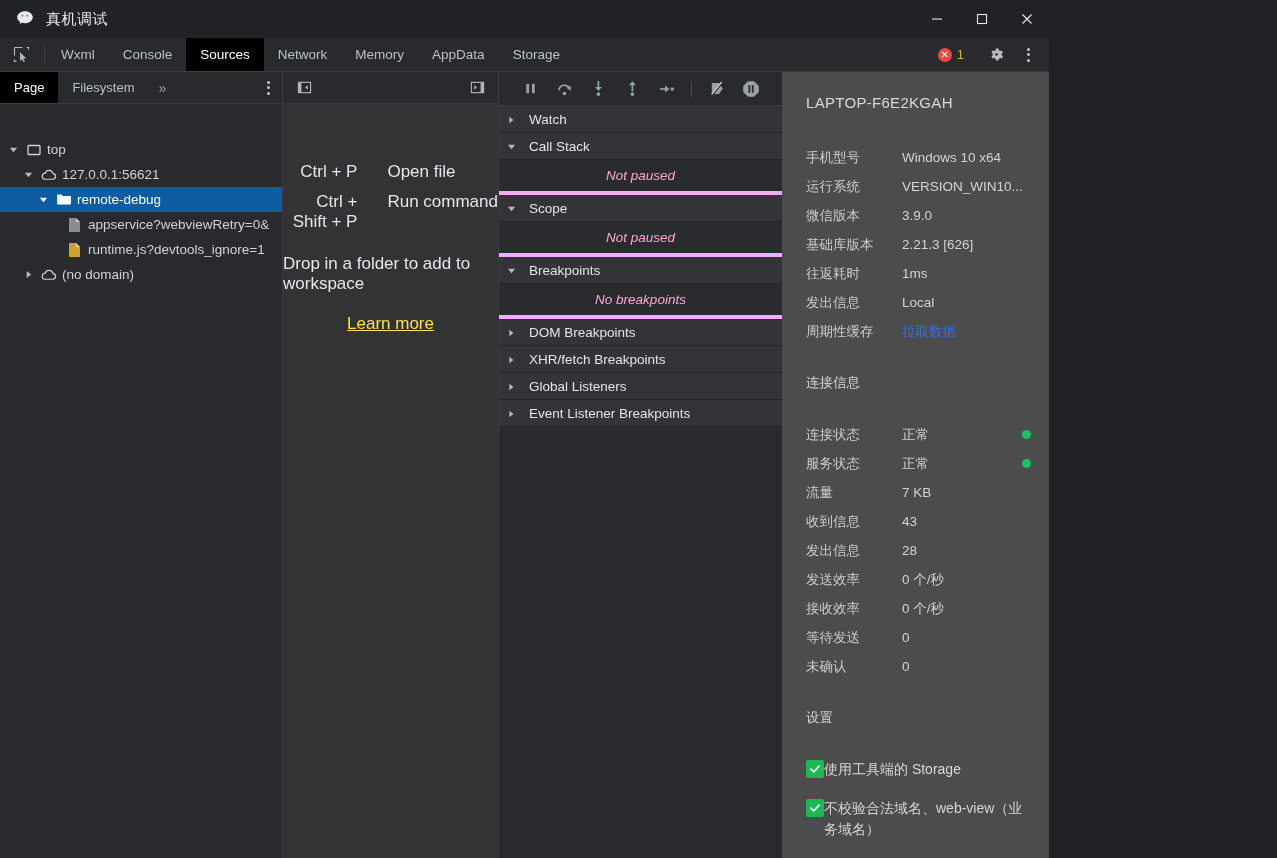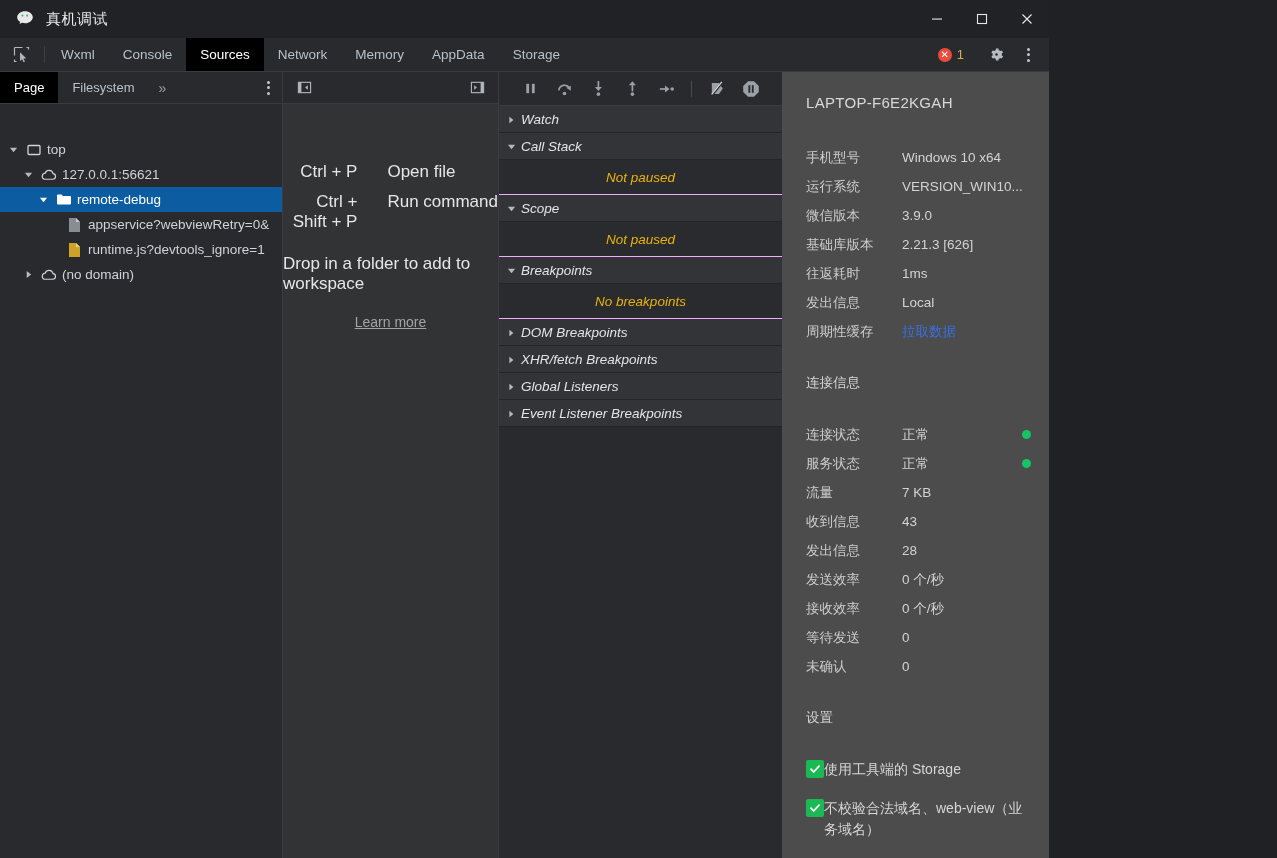--- a/index.html
+++ b/index.html
@@ -97,45 +97,45 @@
   }
   .ed-toolbar .right { margin-left:auto; }
   .ed-empty {
     flex:1 1 auto; display:flex; flex-direction:column; align-items:center;
     padding-top:58px; color:#d2d4d6;
   }
   .kb-grid { display:grid; grid-template-columns:auto auto; column-gap:30px; row-gap:10px; }
   .kb-key { text-align:right; font-size:17px; color:#e4e6e8; }
   .kb-act { text-align:left; font-size:17px; color:#e4e6e8; }
   .drop-line { margin-top:22px; font-size:17px; color:#e4e6e8; }
-  .learn { margin-top:20px; font-size:14px; color:#a3a3a3; text-decoration:underline; }
+  .learn { margin-top:20px; font-size:17px; color:#fde047; text-decoration:underline; }
 
   
   .debugger {
     width:284px; flex:0 0 284px; background:#282a2d;
     display:flex; flex-direction:column; min-height:0;
     border-left:1px solid #3b3c3f;
   }
   .dbg-toolbar {
     height:34px; flex:0 0 34px; display:flex; align-items:center; justify-content:center;
     gap:12px; background:#282a2d; border-bottom:1px solid #3b3c3f;
   }
   .dbg-ic { width:22px; height:22px; display:flex; align-items:center; justify-content:center; }
   .dbg-sep { width:1px; height:16px; background:#4a4b4e; margin:0 2px; }
 
   .dbg-sections { flex:1 1 auto; overflow:hidden; }
   .sect-head {
-    height:27px; display:flex; align-items:center; gap:4px; padding-left:8px;
+    height:27px; display:flex; align-items:center; gap:12px; padding-left:8px;
     background:#333437; border-bottom:1px solid #242528;
-    color:#e2e4e6; font-size:13.5px;font-style:italic;
+    color:#e2e4e6; font-size:13.5px;
   }
   .sect-body {
     min-height:35px; display:flex; align-items:center; justify-content:center;
-    background:#2a2b2e; border-bottom:1px solid #f0abfc;
-    color:#eab308; font-size:13.5px; font-style:italic;
+    background:#2a2b2e; border-bottom:4px solid #f0abfc;
+    color:#f9a8d4; font-size:13.5px; font-style:italic;
   }
   .tri { width:10px; display:inline-block; }
 
   
   .device {
     width:267px; flex:0 0 267px; background:#4c4c4c;
     display:flex; flex-direction:column; min-height:0; overflow:hidden;
   }
   .dv-title {
     padding:22px 0 18px 24px; color:#d8d8d8; font-size:15px; letter-spacing:.3px;

